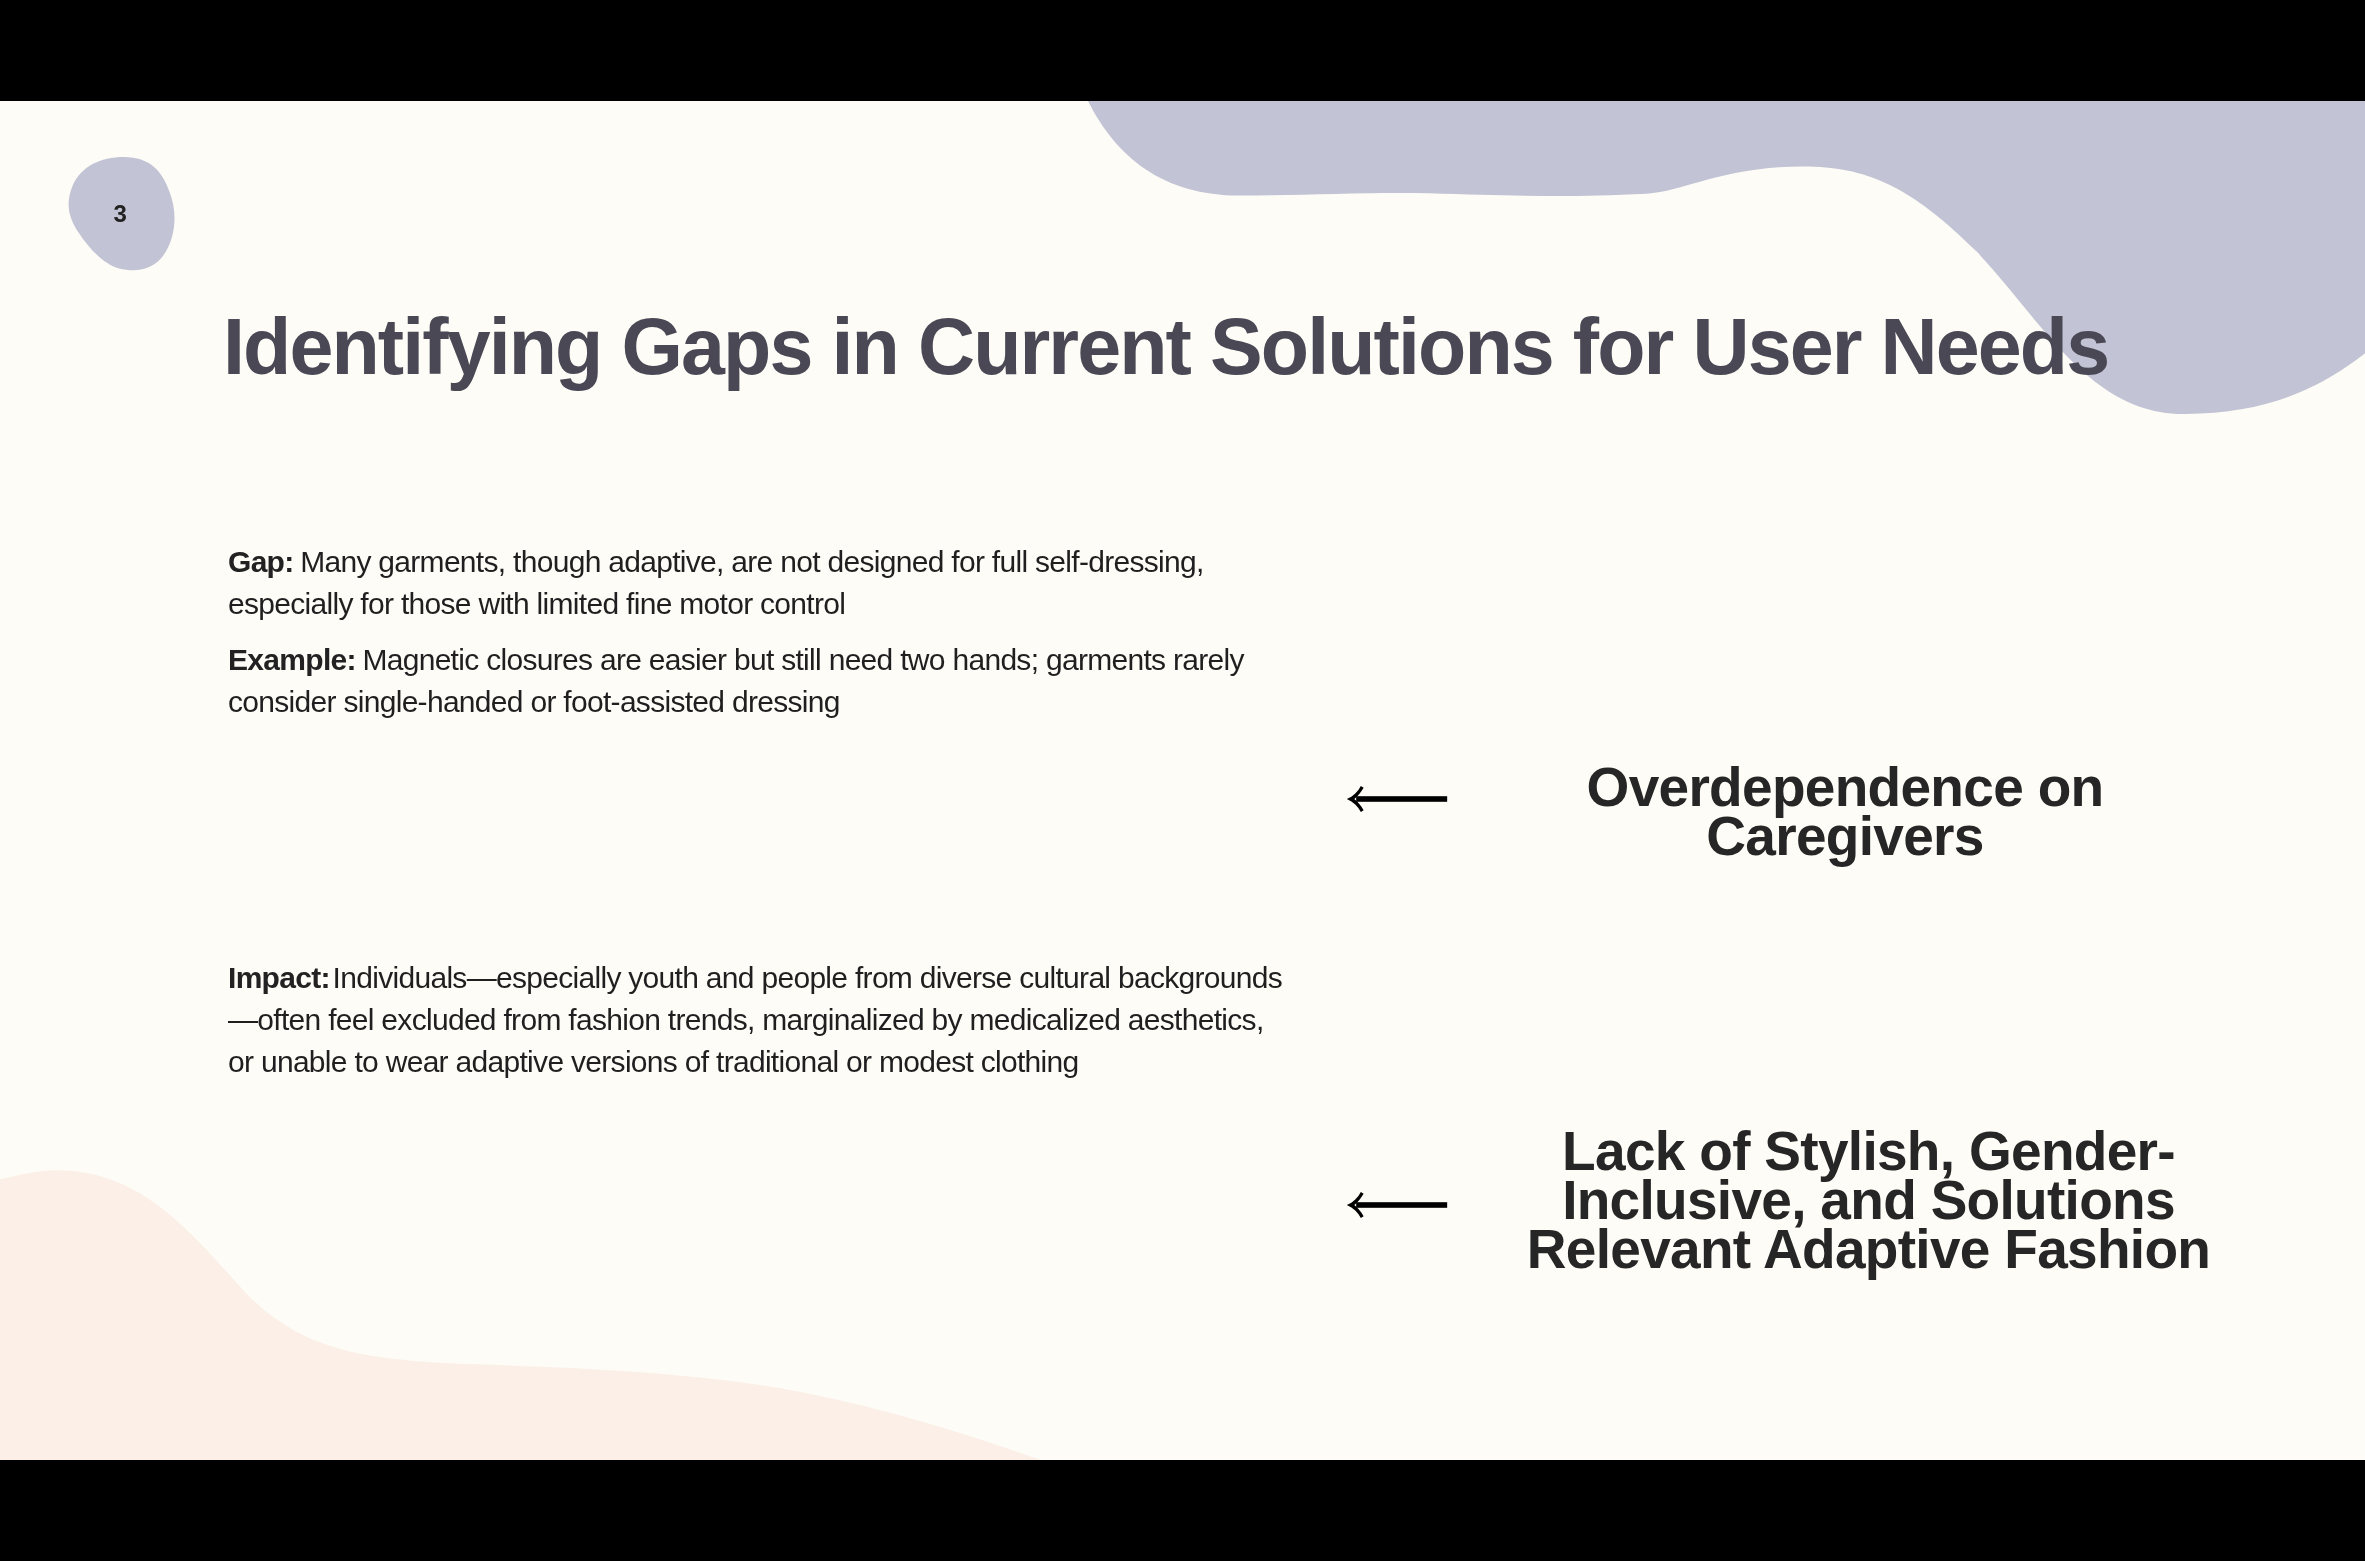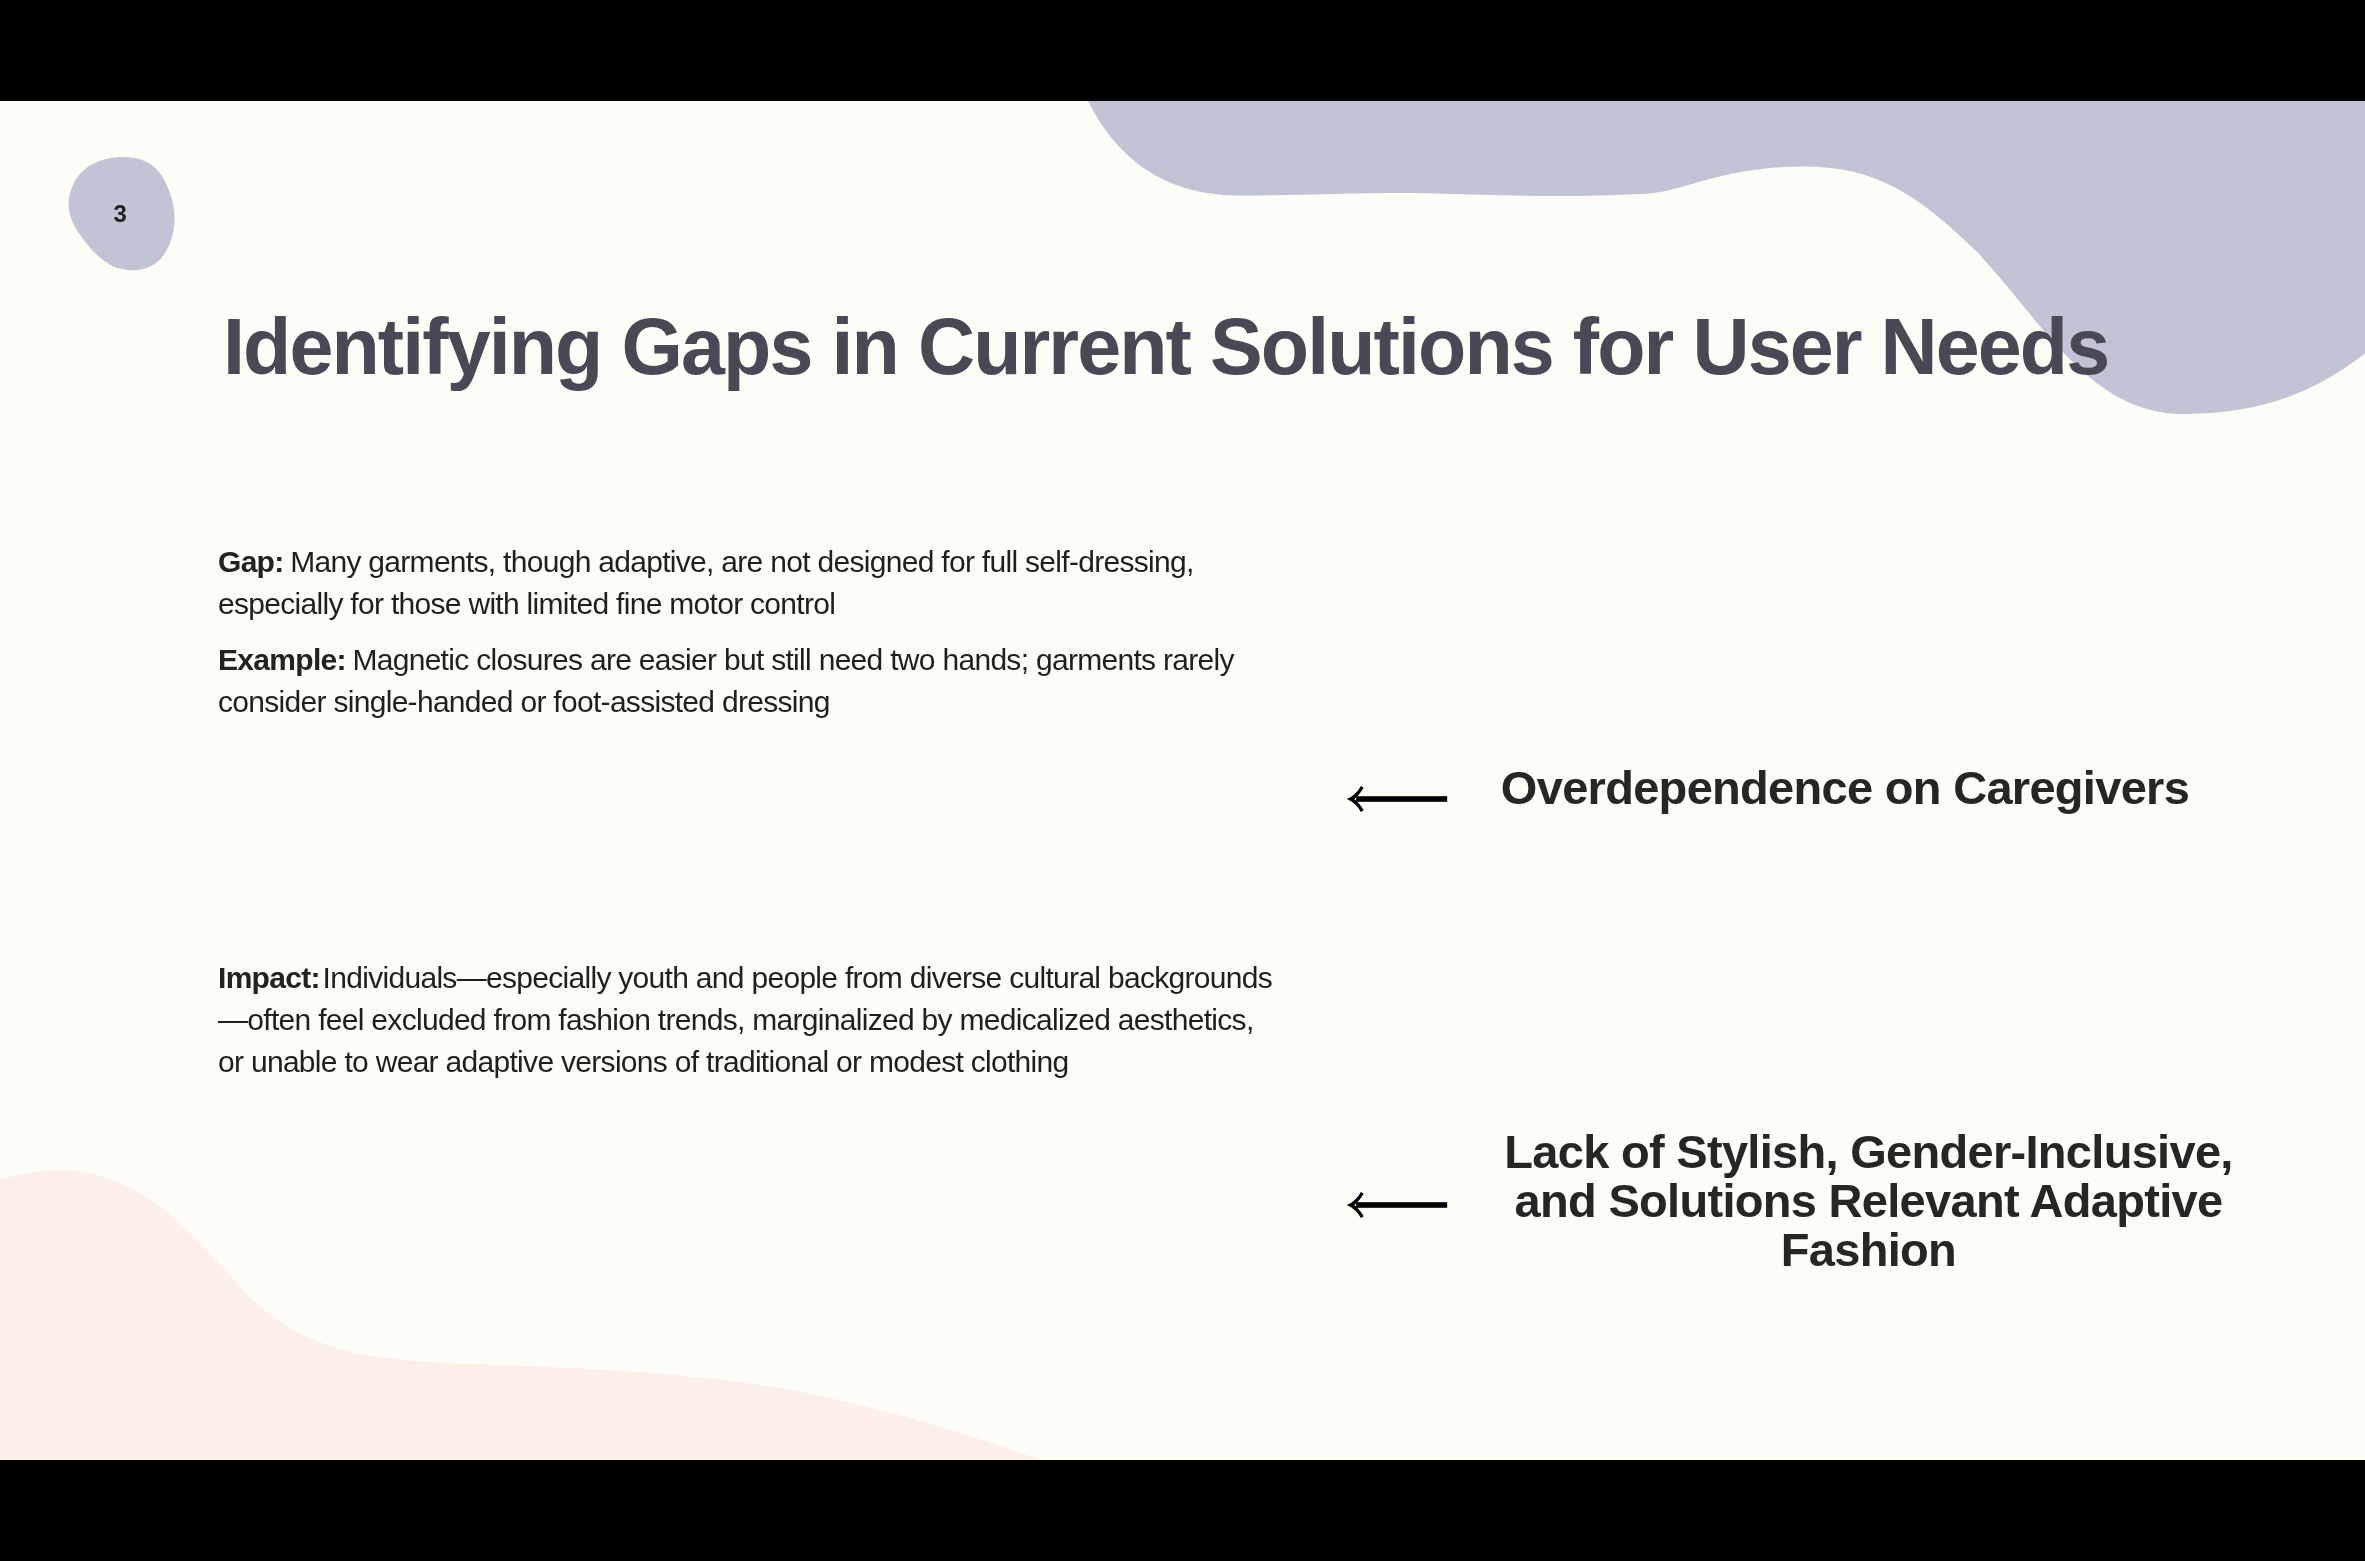--- a/index.html
+++ b/index.html
@@ -88,21 +88,21 @@
     .section {
       position: absolute;
       left: 0;
       width: 2415px;
     }
     .section-1 { top: 440px; }
     .section-2 { top: 856px; }
 
     .details {
       position: absolute;
-      left: 218px;
+      left: 228px;
       width: 1060px;
     }
     .detail-para {
       margin: 0 0 14px 0;
       font-family: "Liberation Sans", sans-serif;
       font-size: 30px;
       line-height: 42px;
       color: #1f1f1f;
       letter-spacing: -0.7px;
     }
@@ -118,21 +118,21 @@
       width: 102px;
       height: 28px;
     }
 
     .callout {
       position: absolute;
       left: 1490px;
       width: 757px;
       font-family: "Liberation Sans", sans-serif;
       font-weight: bold;
-      font-size: 47px;
+      font-size: 55px;
       line-height: 49px;
       color: #262626;
       text-align: center;
       letter-spacing: -0.7px;
     }
     .callout-1 { top: 222px; left: 1490px; width: 710px; }
     .callout-2 { top: 170px; left: 1490px; width: 757px; }
   </style>
 </head>
 <body>

